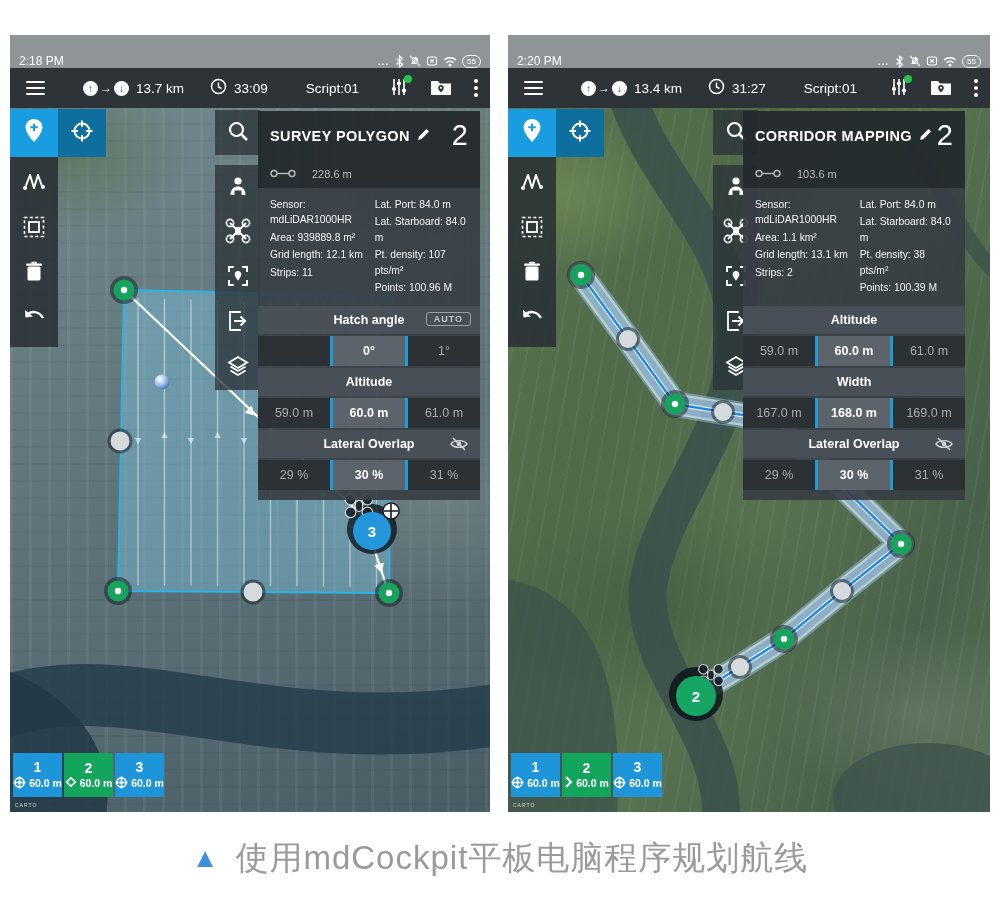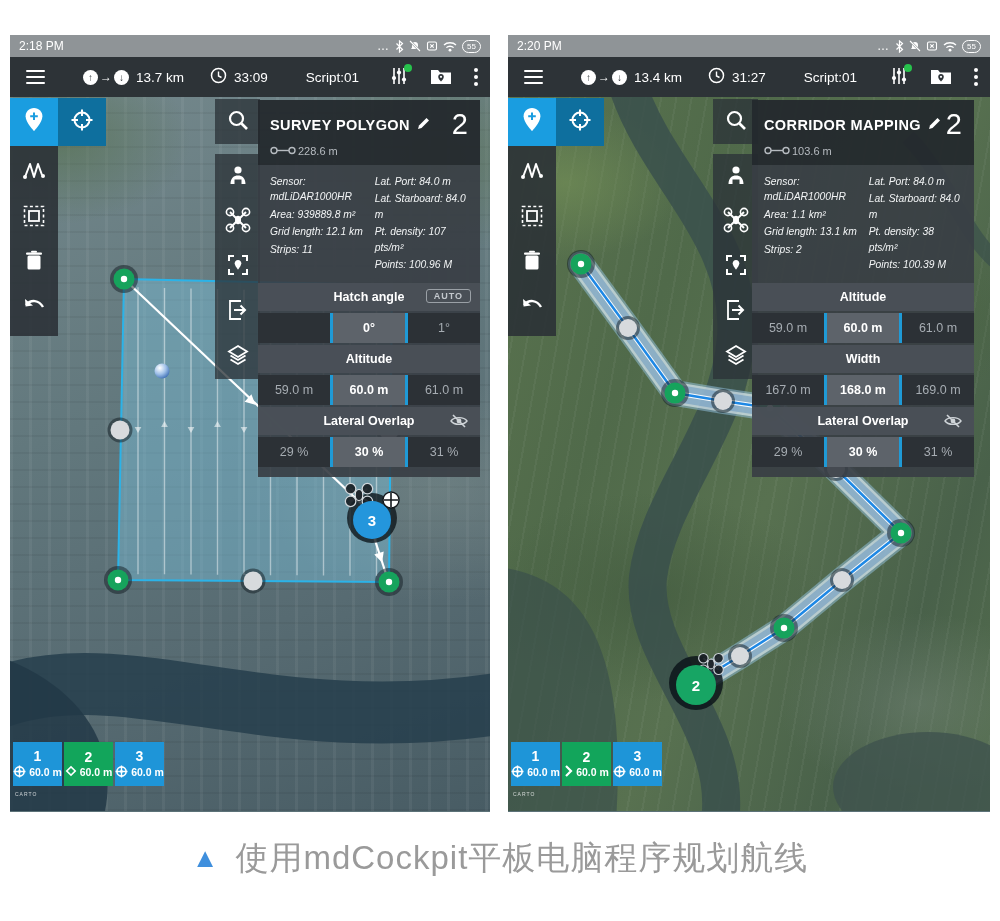--- a/index.html
+++ b/index.html
@@ -3,22 +3,22 @@
 <meta charset="utf-8">
 <style>
   html,body{margin:0;padding:0;background:#ffffff;}
   #stage{position:relative;width:1000px;height:921px;background:#ffffff;overflow:hidden;
          font-family:"Liberation Sans",sans-serif;}
   .screen{position:absolute;top:35px;height:777px;overflow:hidden;background:#5c7278;}
   #screen0{left:10px;width:480px;}
   #screen1{left:508px;width:482px;}
 
   
-  .statusbar{position:relative;height:22px;background:#8f9497;color:#fff;display:flex;
-             justify-content:space-between;align-items:center;padding:0 9px;font-size:12px;}
+  .statusbar{position:relative;height:33px;background:#8f9497;color:#fff;display:flex;
+             justify-content:space-between;align-items:flex-end;padding:0 9px;font-size:12px;}
   .sb-icons{display:flex;align-items:center;gap:5px;}
   .sb-icons svg{display:block;}
 
   
   .toolbar{position:relative;height:40px;background:#2d3337;color:#fff;display:flex;
            align-items:center;font-size:13.5px;}
   .tb-group{display:flex;align-items:center;gap:7px;}
   .hamburger{margin-left:16px;display:flex;flex-direction:column;gap:3.5px;cursor:pointer;}
   .hamburger i{display:block;width:19px;height:2.5px;background:#fff;border-radius:1px;}
   .tb-route{margin-left:38px;}
@@ -61,28 +61,28 @@
 
   
   .midcol{position:absolute;left:205px;top:2px;width:45px;z-index:6;}
   .mid-btn{width:45px;height:45px;display:flex;align-items:center;justify-content:center;
            background:rgba(44,51,56,.78);cursor:pointer;}
   .mid-search{margin-bottom:10px;}
   .mid-group{display:flex;flex-direction:column;}
 
   
   .panel{position:absolute;top:3px;width:222px;z-index:7;color:#fff;}
-  #screen0 .panel{left:248px;} #screen1 .panel{left:244px;}
+  #screen0 .panel{left:248px;} #screen1 .panel{left:235px;}
   .panel-head{background:rgba(36,41,45,.95);padding:10px 12px 8px;}
   .panel-title-row{display:flex;align-items:center;}
   .panel-title{font-size:14.5px;font-weight:bold;letter-spacing:.4px;}
   .edit-ic{margin-left:7px;}
   .panel-count{margin-left:auto;font-size:29px;font-weight:300;line-height:1;}
-  .spacing-row{display:flex;align-items:center;gap:2px;margin-top:6px;color:#b6bbc0;font-size:11px;}
-  .panel-info{background:rgba(56,62,68,.92);display:flex;padding:9px 12px 10px;gap:10px;font-style:italic;}
+  .spacing-row{display:flex;align-items:center;gap:16px;margin-top:18px;color:#b6bbc0;font-size:11px;}
+  .panel-info{background:rgba(56,62,68,.92);display:flex;padding:9px 12px 10px;gap:10px;}
   .info-col{display:flex;flex-direction:column;gap:2px;font-size:10.3px;line-height:1.5;color:#f2f4f5;}
   .info-col:first-child{width:104px;}
   .panel-params{background:rgba(56,62,68,.92);padding-bottom:8px;}
   .pgroup{margin-top:0;}
   .plabel-row{position:relative;height:28px;display:flex;align-items:center;justify-content:center;
               background:rgba(74,80,87,.95);font-size:12.5px;font-weight:bold;}
   .pbadge{position:absolute;right:9px;top:6px;border:1px solid #9aa0a6;border-radius:3px;
           padding:1px 7px;font-size:9px;font-weight:bold;color:#c3c8cd;letter-spacing:1px;}
   .peye{position:absolute;right:12px;top:7px;}
   .pcells{display:flex;height:30px;margin-top:2px;margin-bottom:2px;gap:0;}

